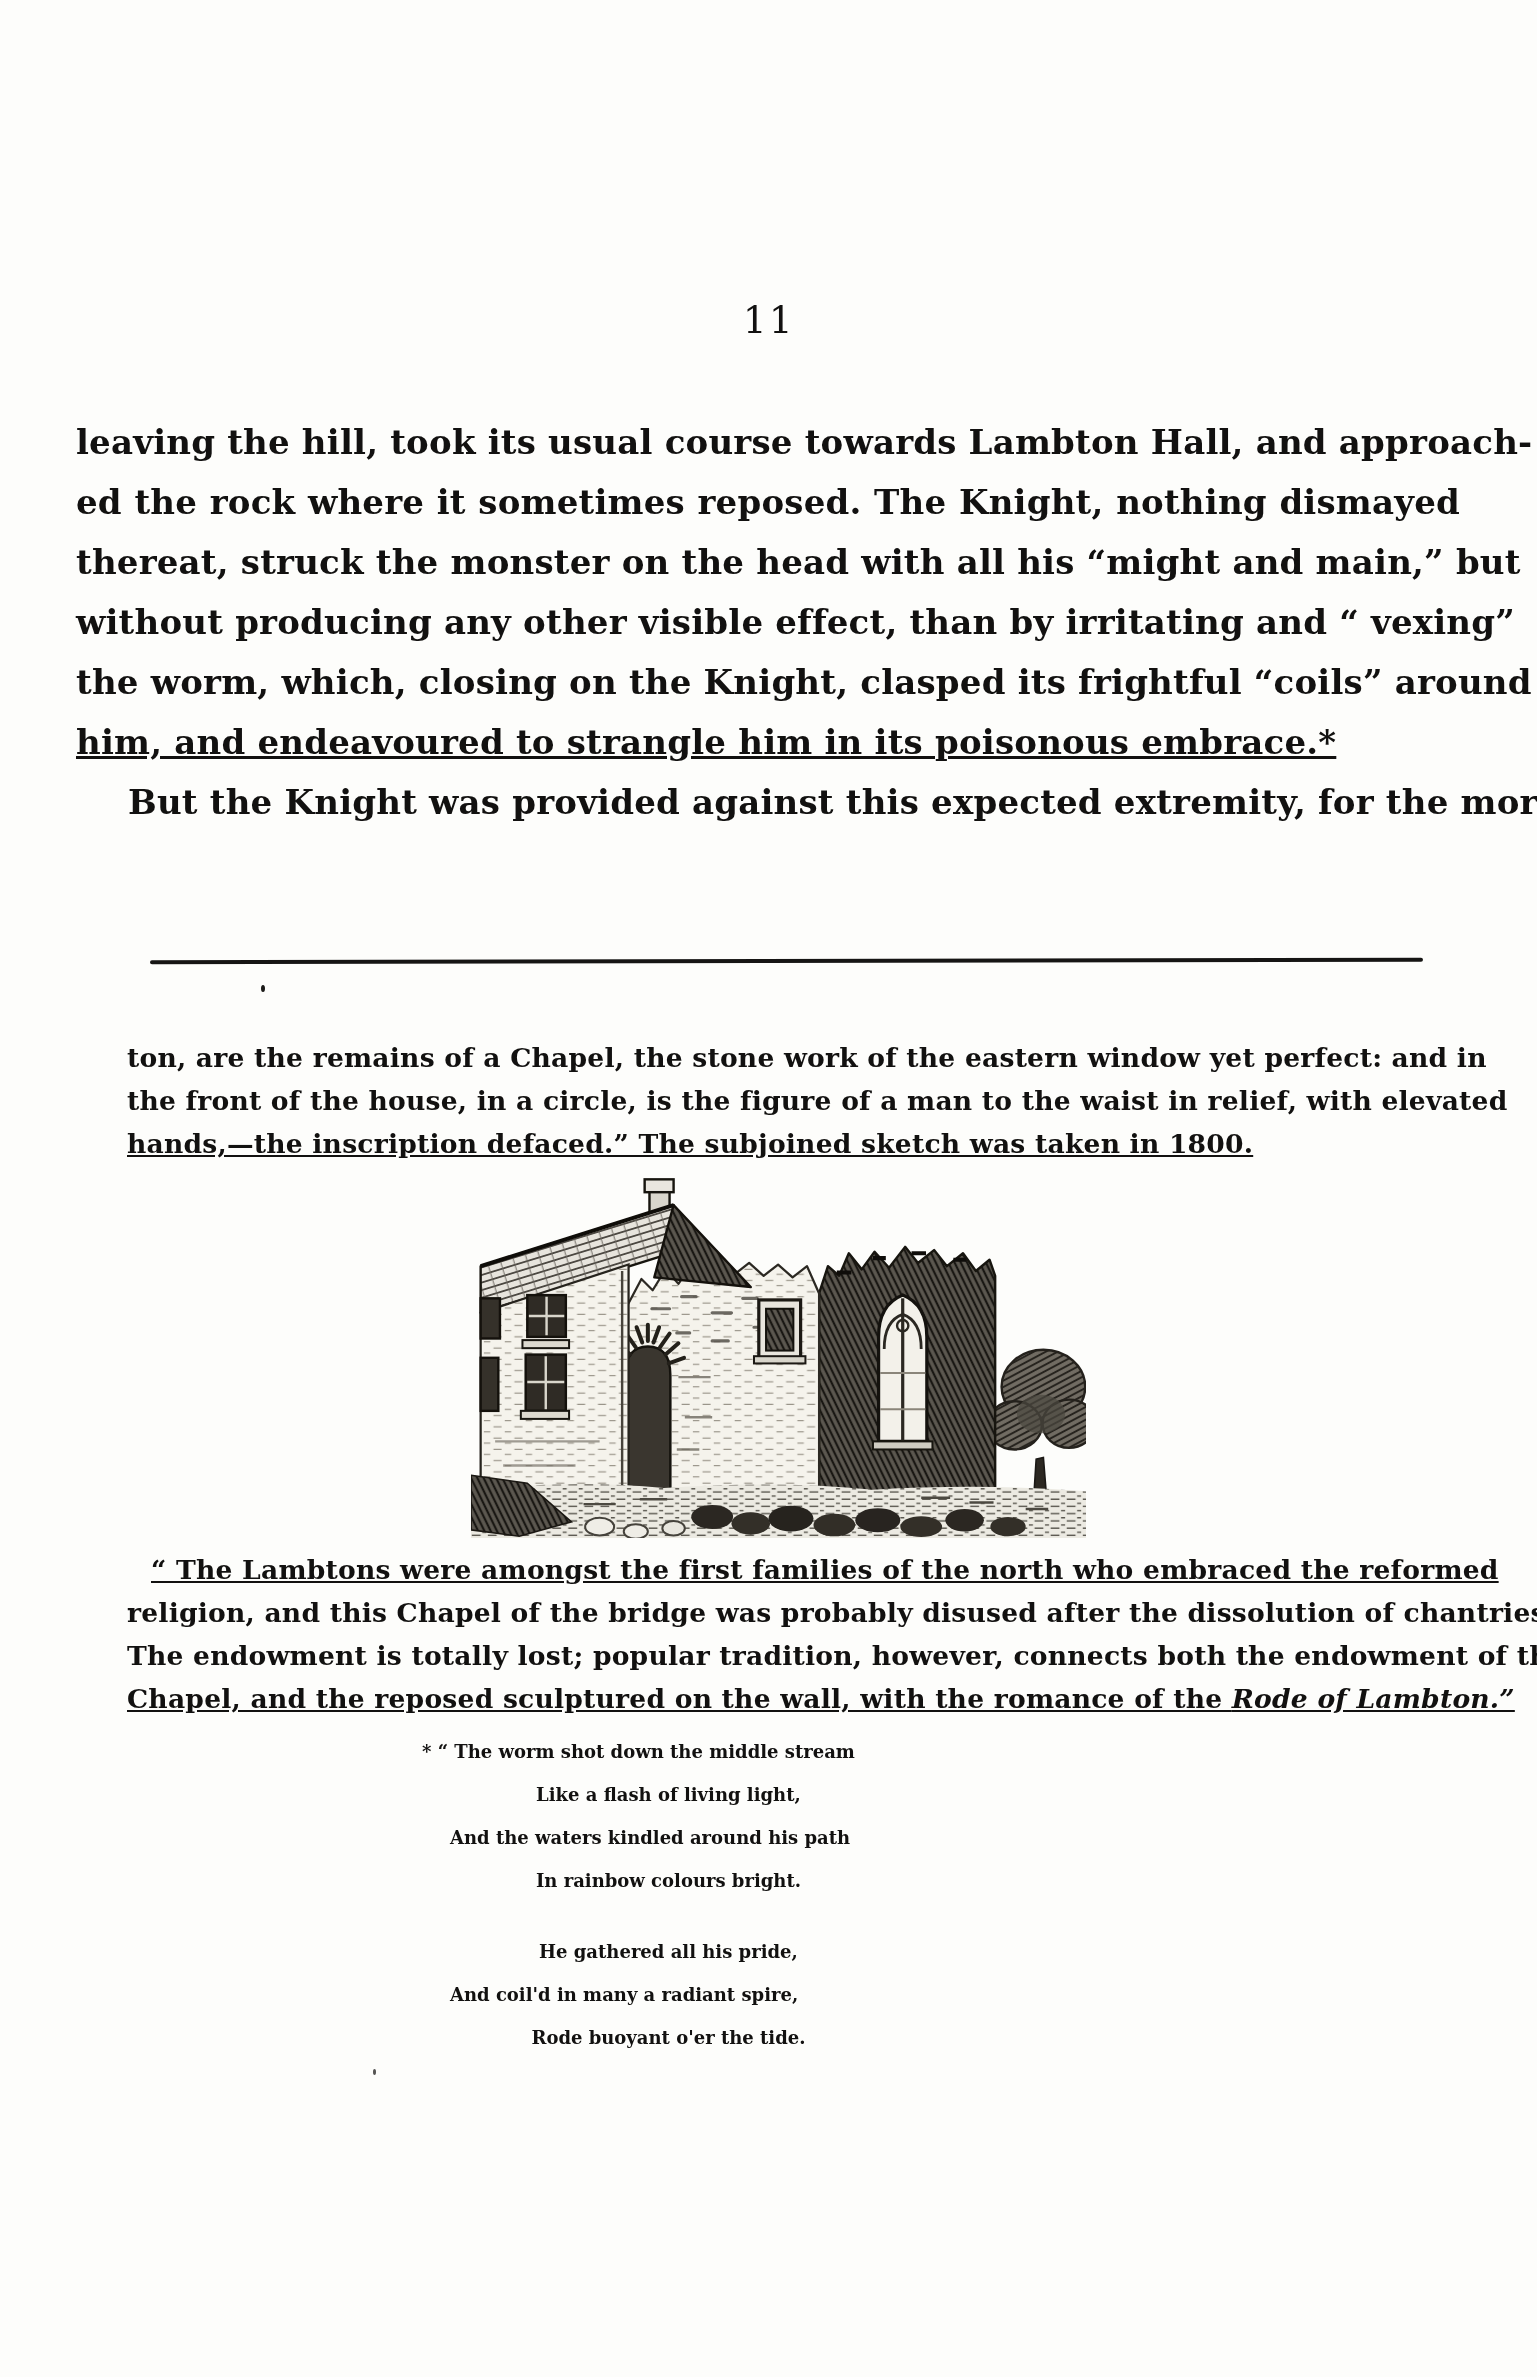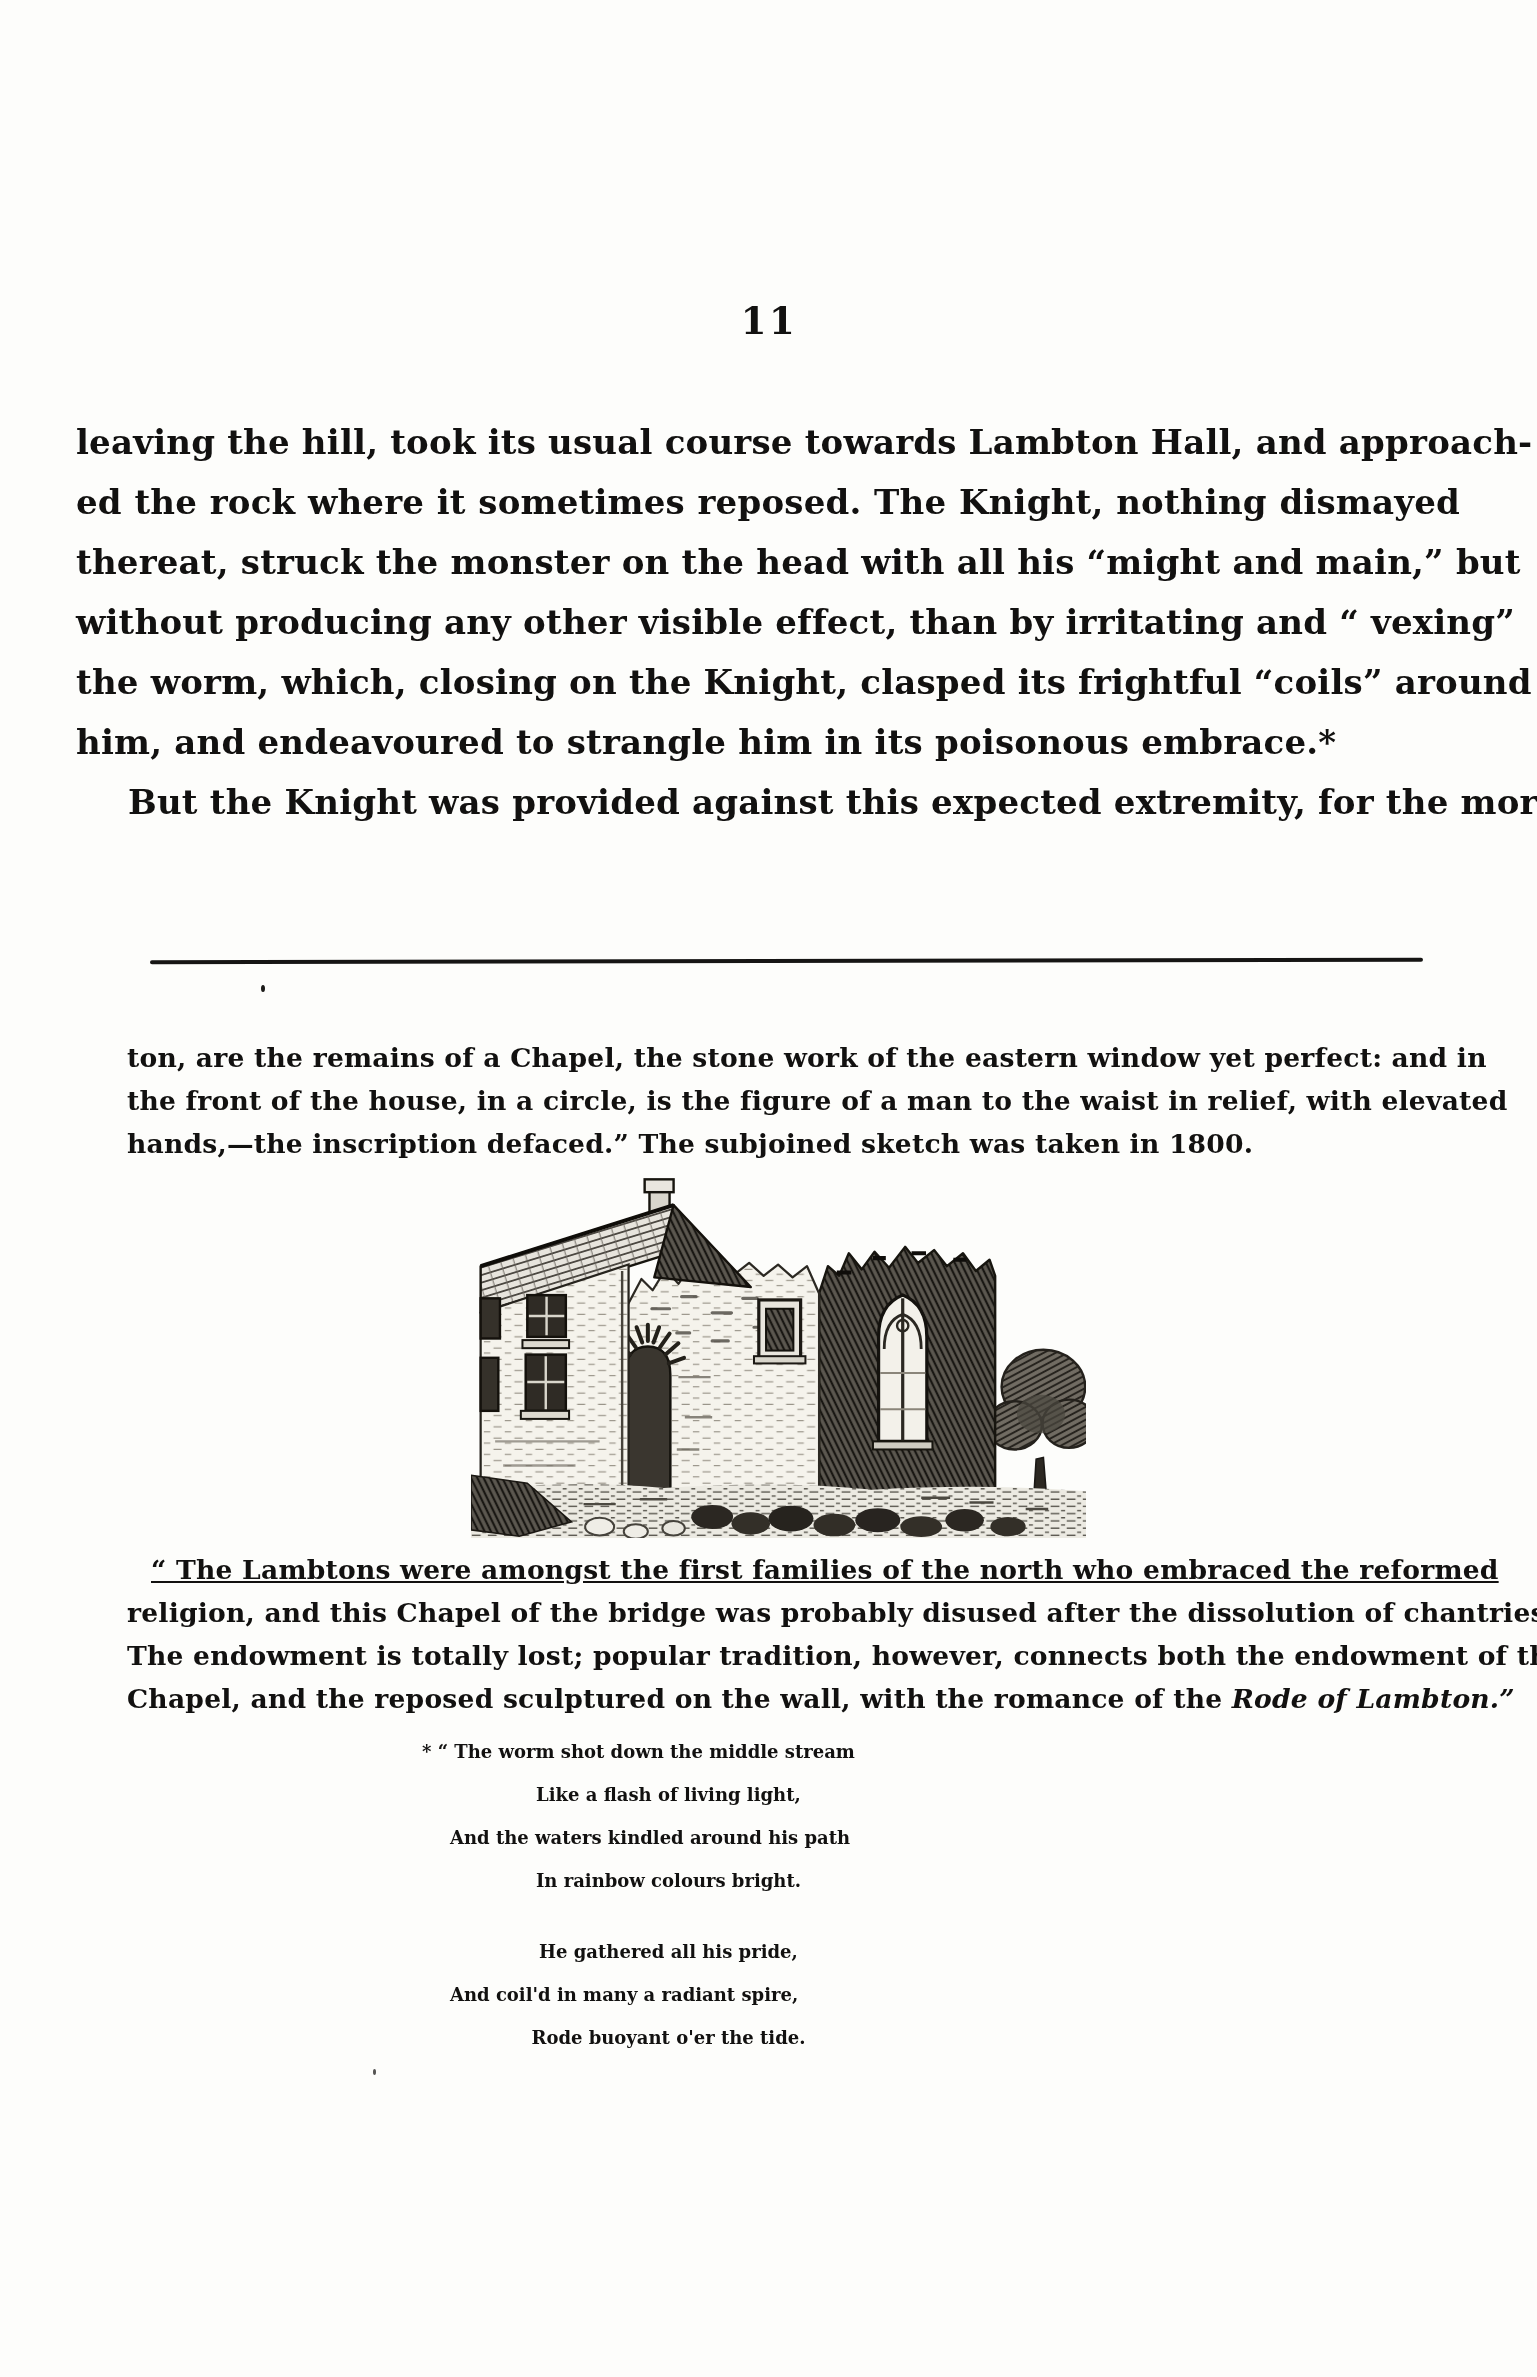--- a/index.html
+++ b/index.html
@@ -5,32 +5,32 @@
   html,body{margin:0;padding:0;}
   body{
     width:1538px;height:2377px;position:relative;
     background:#fdfdfb;
     font-family:"DejaVu Serif", serif;
     color:#121110;
     overflow:hidden;
   }
   .pageno{
     position:absolute;top:299px;left:0;width:1538px;
-    text-align:center;font-size:37px;font-weight:bold;letter-spacing:2.4px;
+    text-align:center;font-size:37px;font-weight:normal;letter-spacing:2.4px;
   }
   .main{
     position:absolute;top:412px;left:76px;width:1384px;
     font-size:34px;font-weight:bold;line-height:60px;
     letter-spacing:0.2px;
   }
   .ln{
     text-align:justify;text-align-last:justify;
     white-space:nowrap;height:60px;
   }
-  .ln.end{text-align-last:left;}
+  .ln.end{text-align-last:left;text-decoration:underline;}
   .ln.ind{padding-left:52px;}
   .rule{
     position:absolute;top:959px;left:150px;width:1273px;height:4px;
     background:#161514;border-radius:2.4px;transform:rotate(-0.12deg);
   }
   .speck{position:absolute;background:#1c1b19;border-radius:50%;}
   .speck.d1{top:985px;left:261px;width:4px;height:7.2px;}
   .speck.d2{top:2069px;left:373px;width:3.2px;height:6.4px;opacity:.75;}
   .fn{
     position:absolute;left:127px;width:1326px;

